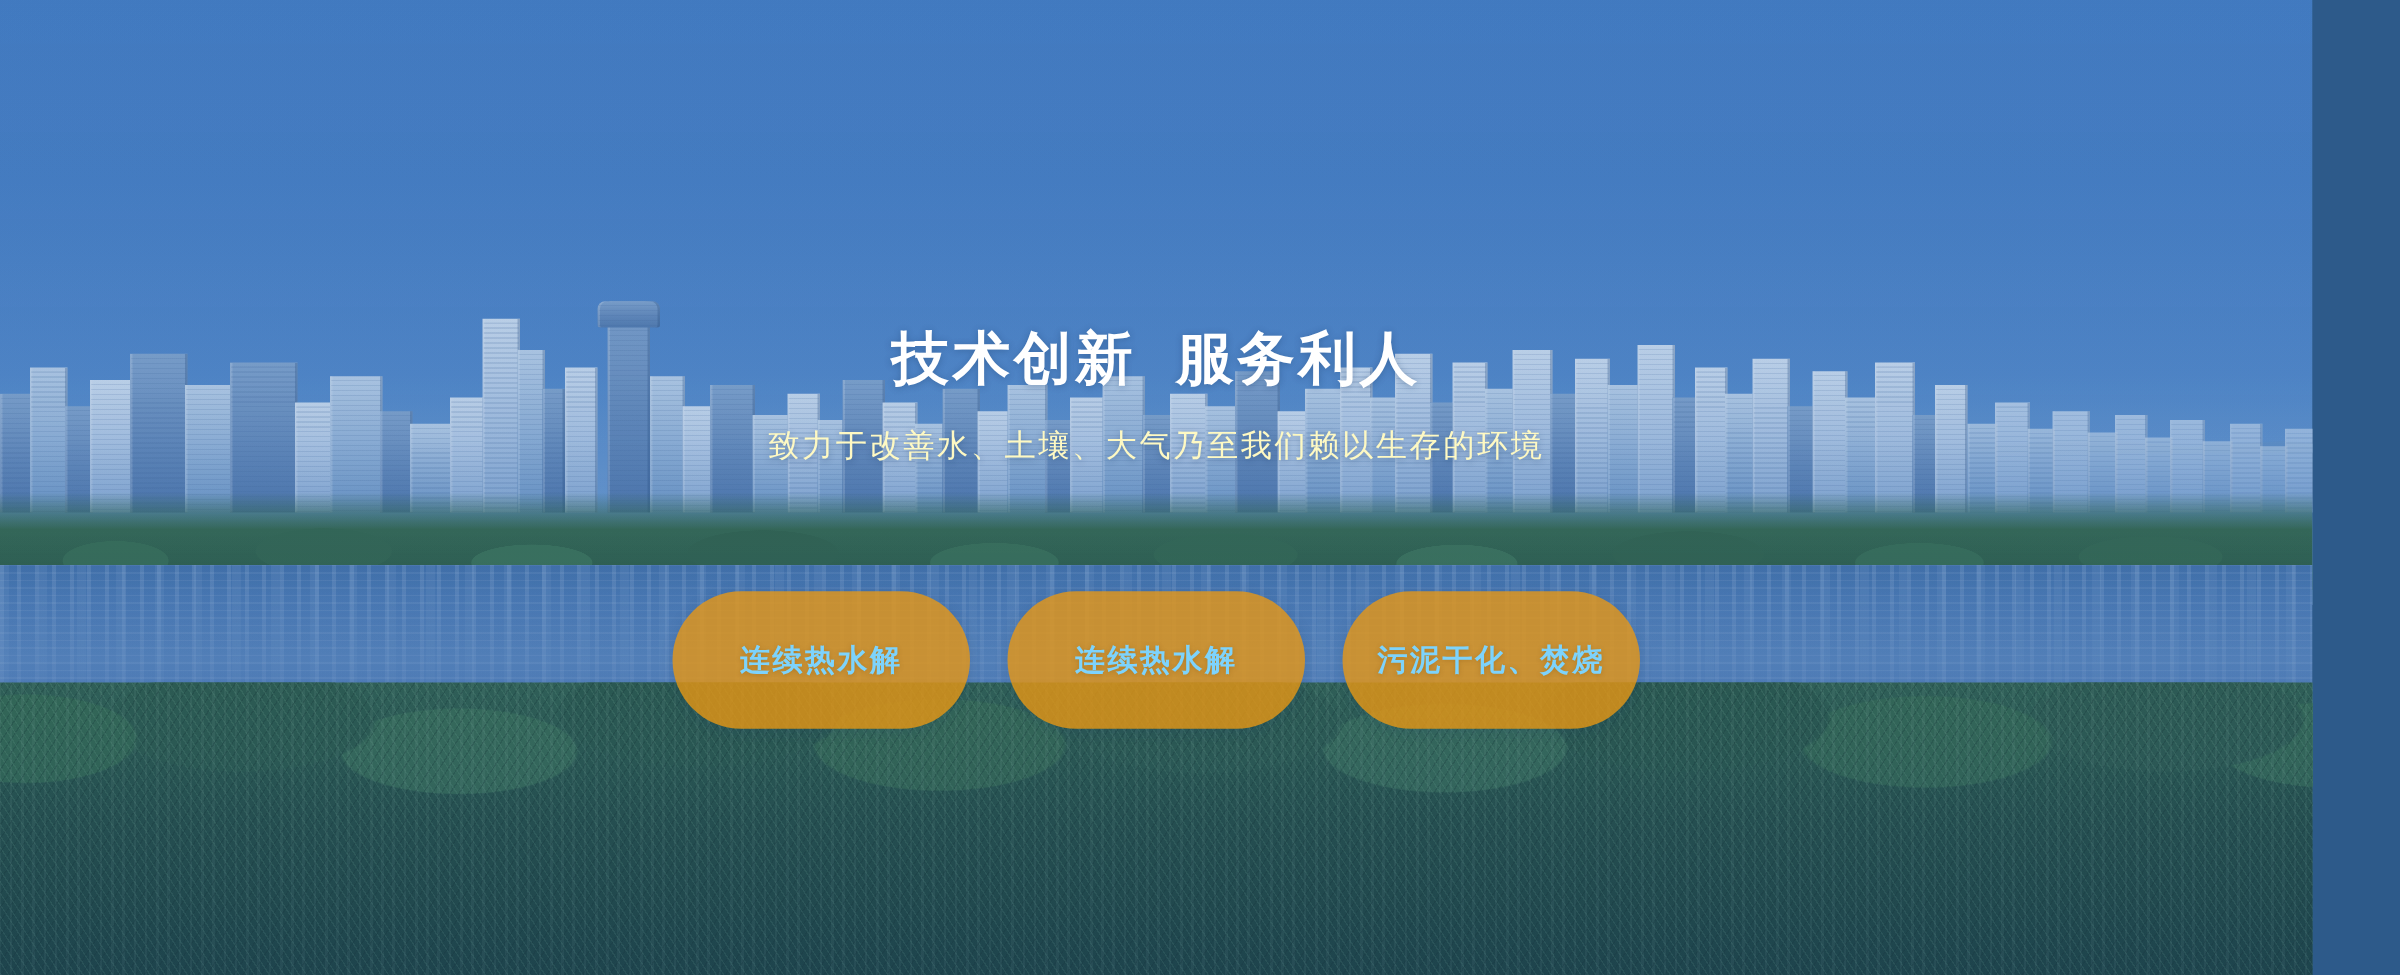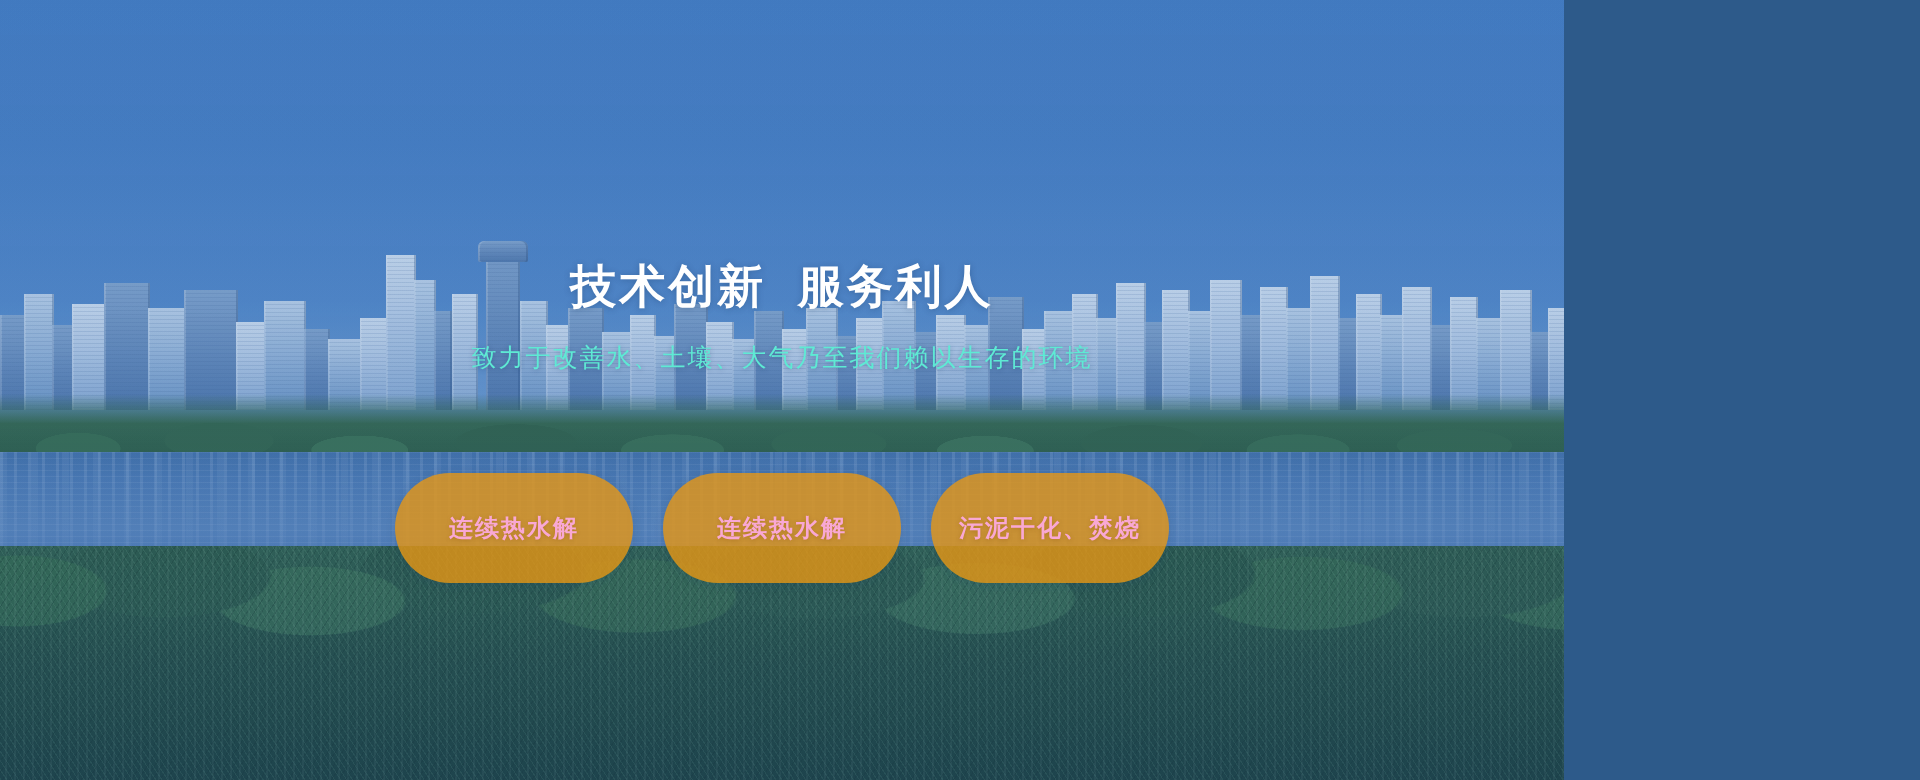--- a/index.html
+++ b/index.html
@@ -7,21 +7,21 @@
     margin: 0;
     padding: 0;
     background: #2d5a8a;
   }
   body {
     font-family: "Liberation Sans", "DejaVu Sans", sans-serif;
   }
 
   #hero-banner {
     position: relative;
-    width: 1564px;
+    width: 1850px;
     height: 780px;
     overflow: hidden;
     user-select: none;
   }
 
   
   .scene {
     position: absolute;
     inset: 0;
     overflow: hidden;
@@ -219,21 +219,21 @@
 
   .subhead {
     margin: 0;
     position: absolute;
     top: 345px;
     left: 0;
     width: 100%;
     text-align: center;
     font-size: 25px;
     font-weight: 400;
-    color: #5eead4;
+    color: #fef9c3;
     letter-spacing: 2px;
     line-height: 1;
     text-shadow: 0 1px 5px rgba(20,50,90,.34);
   }
 
   .pill-row {
     position: absolute;
     top: 473px;
     left: 0;
     width: 100%;
@@ -243,21 +243,21 @@
   }
 
   .pill {
     position: relative;
     height: 110px;
     border-radius: 55px;
     display: flex;
     align-items: center;
     justify-content: center;
     background: rgba(230,150,20,.80);
-    color: #f9a8d4;
+    color: #7dd3fc;
     font-size: 24px;
     font-weight: 700;
     letter-spacing: 2px;
     white-space: nowrap;
     cursor: pointer;
     box-shadow: 0 2px 10px rgba(25,60,105,.18);
   }
   .pill-1 { width: 238px; }
   .pill-2 { width: 238px; }
   .pill-3 { width: 238px; }

